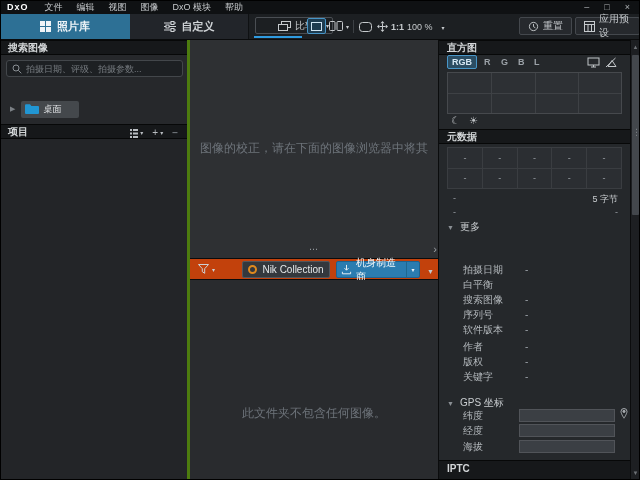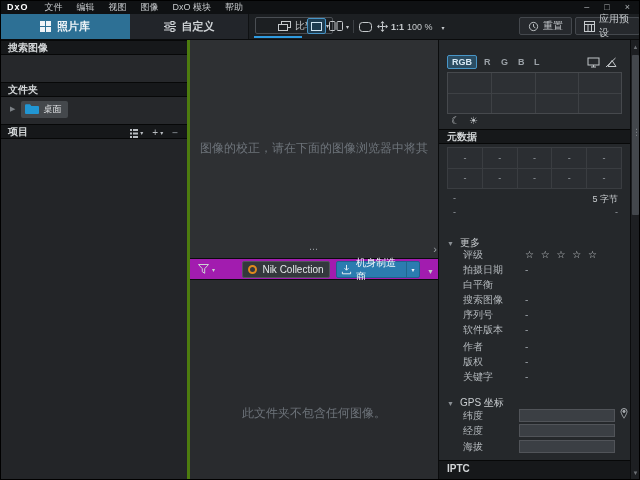--- a/index.html
+++ b/index.html
@@ -57,35 +57,35 @@
   .search-box{position:absolute;top:20px;left:6px;width:177px;height:17px;background:#1d2023;
               border:1px solid #43474b;border-radius:3px;display:flex;align-items:center;
               padding:0 5px;box-sizing:border-box;gap:4px;color:#8a8f94}
   .search-box input{background:transparent;border:none;outline:none;color:#c6c9cc;font-size:9px;
                     width:100%;font-family:inherit;padding:0}
   .search-box input::placeholder{color:#787d82}
   .hdr-folders{top:42px}
   .folder-row{position:absolute;top:60px;left:0;width:100%;height:18px;display:flex;align-items:center}
   .tree-arrow{color:#7b8085;font-size:7px;margin-left:10px}
   .folder-sel{display:flex;align-items:center;gap:4px;background:#44484c;border-radius:2px;
-              padding:2px 7px 2px 4px;margin-left:6px;color:#e4e7e9;font-size:9px}
+              padding:2px 18px 2px 4px;margin-left:6px;color:#e4e7e9;font-size:9px}
   .hdr-projects{top:84px}
   .proj-icons{position:absolute;right:9px;top:1px;display:flex;align-items:center;gap:9px;
               color:#b9bdc1;font-weight:normal}
   .icn-grp{display:flex;align-items:center;gap:2px}
   .icn-grp .dd{font-size:6px}
   .minus-dim{color:#6f747a;font-size:10px;font-weight:bold}
   .proj-body{position:absolute;top:99px;bottom:0;left:0;width:100%;background:#232528}
 
   
   .center-msg{position:absolute;left:0;width:100%;text-align:center;font-size:12px;color:#6d737a;white-space:nowrap}
   .viewer-msg{top:100px}
   .dots-handle{position:absolute;top:205px;left:0;width:100%;text-align:center;color:#989da2;
                font-size:9px;letter-spacing:1px;line-height:8px}
-  .center-toolbar{position:absolute;top:218px;left:0;width:100%;height:22px;background:#a21caf;
+  .center-toolbar{position:absolute;top:218px;left:0;width:100%;height:22px;background:#c2410c;
                   border-top:1px solid #0a0b0c;border-bottom:1px solid #0a0b0c;box-sizing:border-box}
   .funnel{position:absolute;left:8px;top:5px;color:#ccd0d3;display:flex;gap:3px;align-items:center}
   .funnel .dd{font-size:6px}
   .nik-btn{position:absolute;left:52px;top:2px;height:17px;width:88px;background:#34383d;
            border:1px solid #51565c;border-radius:2px;display:flex;align-items:center;justify-content:center;
            gap:5px;color:#e6e9ea;font-size:10px;box-sizing:border-box}
   .nik-ring{width:9px;height:9px;border-radius:50%;border:2px solid #e08a1e;box-sizing:border-box}
   .export-btn{position:absolute;left:146px;top:2px;height:17px;width:84px;background:#2b7cb0;
               border:1px solid #1f628e;border-radius:2px;display:flex;align-items:stretch;
               box-sizing:border-box;color:#f2f7fa;font-size:10px}
@@ -243,24 +243,30 @@
         </svg>
     </span>
     <span>应用预设</span>
   </div>
 </div>
 
 <div class="left-panel">
   <div class="hdr" style="top:0">
     <span>搜索图像</span>
   </div>
-
-  <div class="hdr hdr-folders">
-    <span>文件夹</span>
-  </div>
+  <div class="search-box">
+    <span>
+      <svg width="10" height="10" viewBox="0 0 10 10" fill="none" stroke="#8a8f94">
+          <circle cx="4" cy="4" r="3"></circle>
+          <path d="M6.3 6.3L9.3 9.3"></path>
+        </svg>
+    </span>
+    <input type="text" placeholder="拍摄日期、评级、拍摄参数..." style="">
+  </div>
+
   <div class="folder-row">
     <span class="tree-arrow">▶</span>
     <span class="folder-sel">
       <span>
         <svg width="14" height="10" viewBox="0 0 14 10" fill="#2196d3">
             <path d="M0 1.2A1 1 0 0 1 1 .2h4l1.4 1.8H13a1 1 0 0 1 1 1V9a1 1 0 0 1-1 1H1a1 1 0 0 1-1-1z"></path>
           </svg>
       </span>
       <span>桌面</span>
     </span>
@@ -321,20 +327,23 @@
   </div>
 
   <div class="browser">
     <div class="center-msg browser-msg">此文件夹不包含任何图像。</div>
   </div>
 
   <span class="splitter-chevron">›</span>
 </div>
 
 <div class="right-panel">
+  <div class="hdr" style="top:0">
+    <span>直方图</span>
+  </div>
 
   <span class="chip-rgb">RGB</span>
   <span class="chip" style="left:45px">R</span>
   <span class="chip" style="left:62px">G</span>
   <span class="chip" style="left:79px">B</span>
   <span class="chip" style="left:95px">L</span>
   <span class="mon-icon">
     <svg width="13" height="11" viewBox="0 0 13 11" fill="none" stroke="#c2c6c9">
         <rect x="1" y="1" width="11" height="7"></rect>
         <path d="M4 10h5M6.5 8v2"></path>
@@ -375,29 +384,25 @@
   </div>
   <div class="md-row" style="top:153px">
     <span>-</span>
     <span class="md-size">5 字节</span>
   </div>
   <div class="md-row" style="top:167px">
     <span>-</span>
     <span>-</span>
   </div>
 
-  <div class="sec-hdr" style="top:196px">
+  <div class="sec-hdr" style="top:180px">
     <span class="tri">▼</span>
     <span>更多</span>
   </div>
 
-  <div class="mrow" style="top:208px">
-    <span class="mlabel">评级</span>
-    <span class="mvalue stars">☆ ☆ ☆ ☆ ☆</span>
-  </div>
   <div class="mrow" style="top:223px">
     <span class="mlabel">拍摄日期</span>
     <span class="mvalue">-</span>
   </div>
   <div class="mrow" style="top:238px">
     <span class="mlabel">白平衡</span>
     <span class="mvalue"></span>
   </div>
   <div class="mrow" style="top:253px">
     <span class="mlabel">搜索图像</span>

